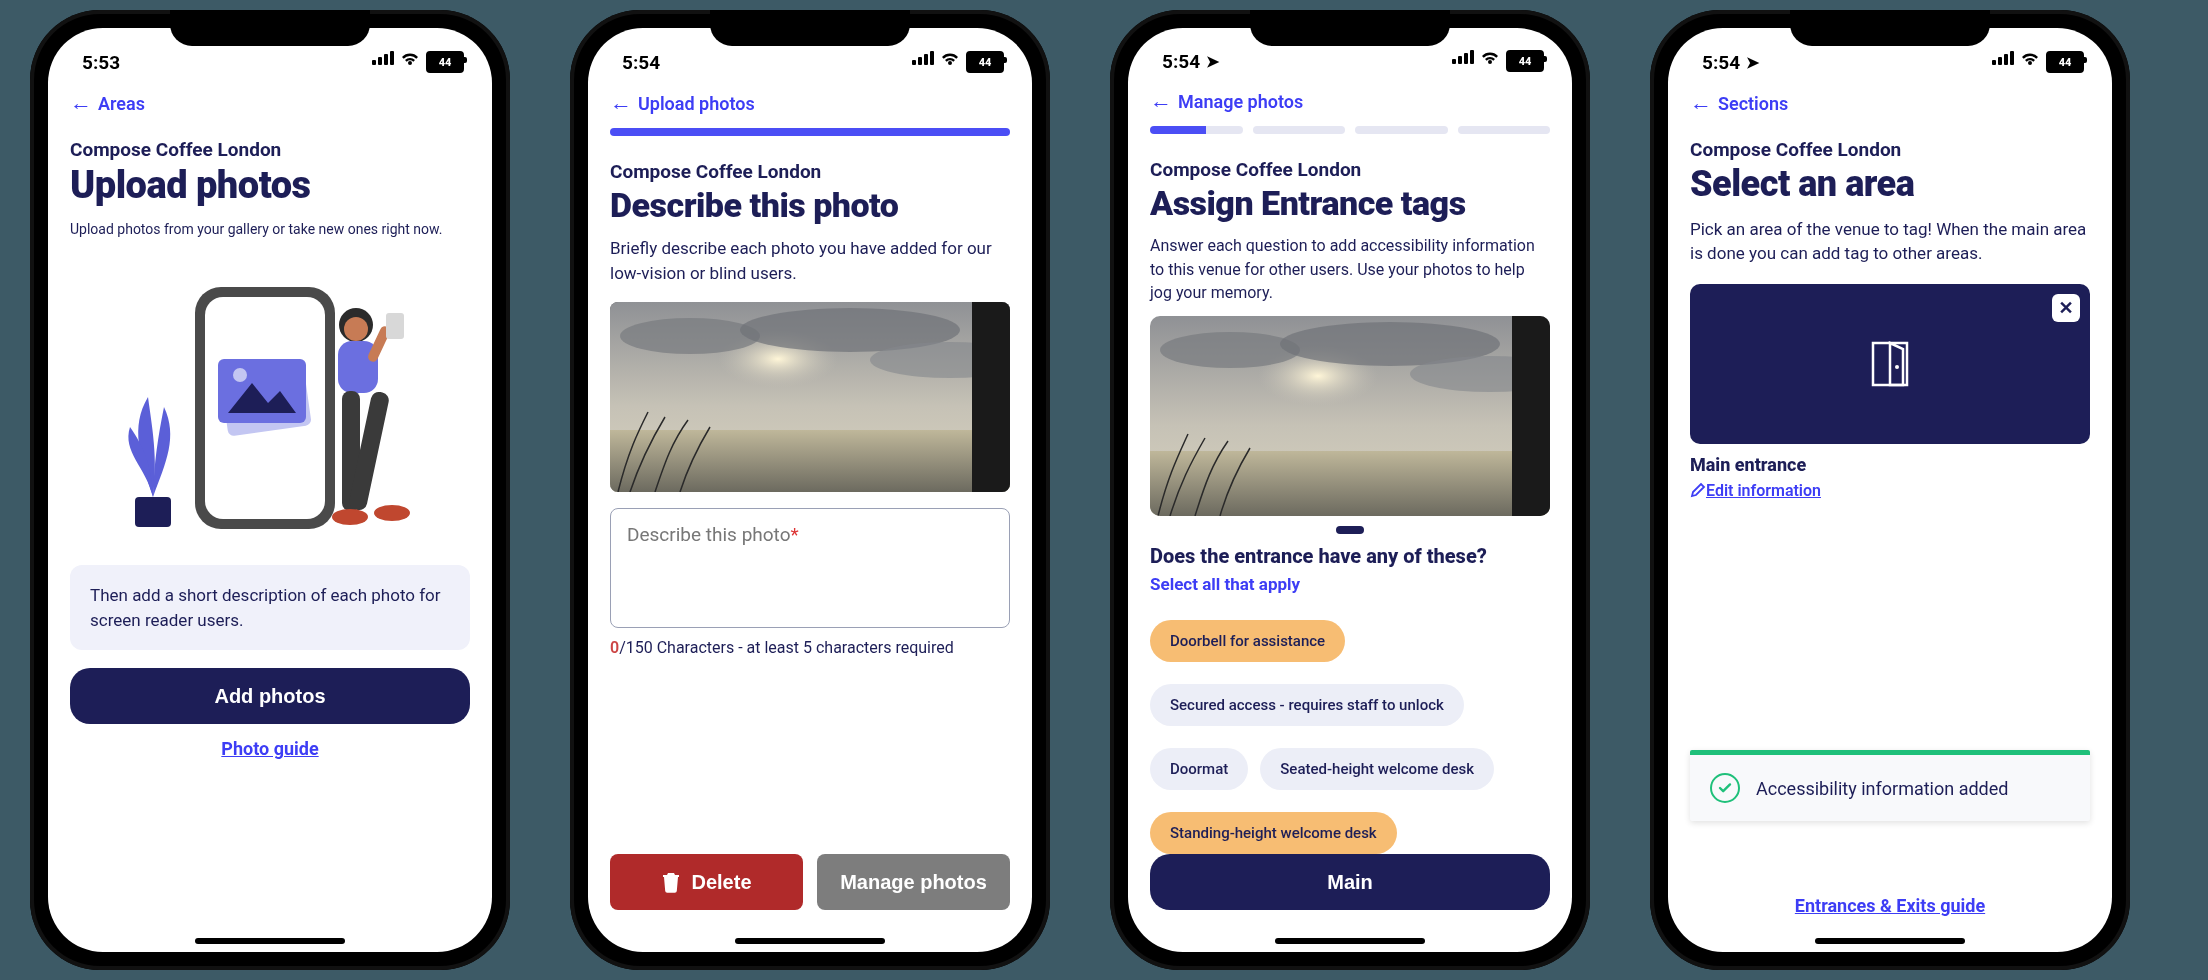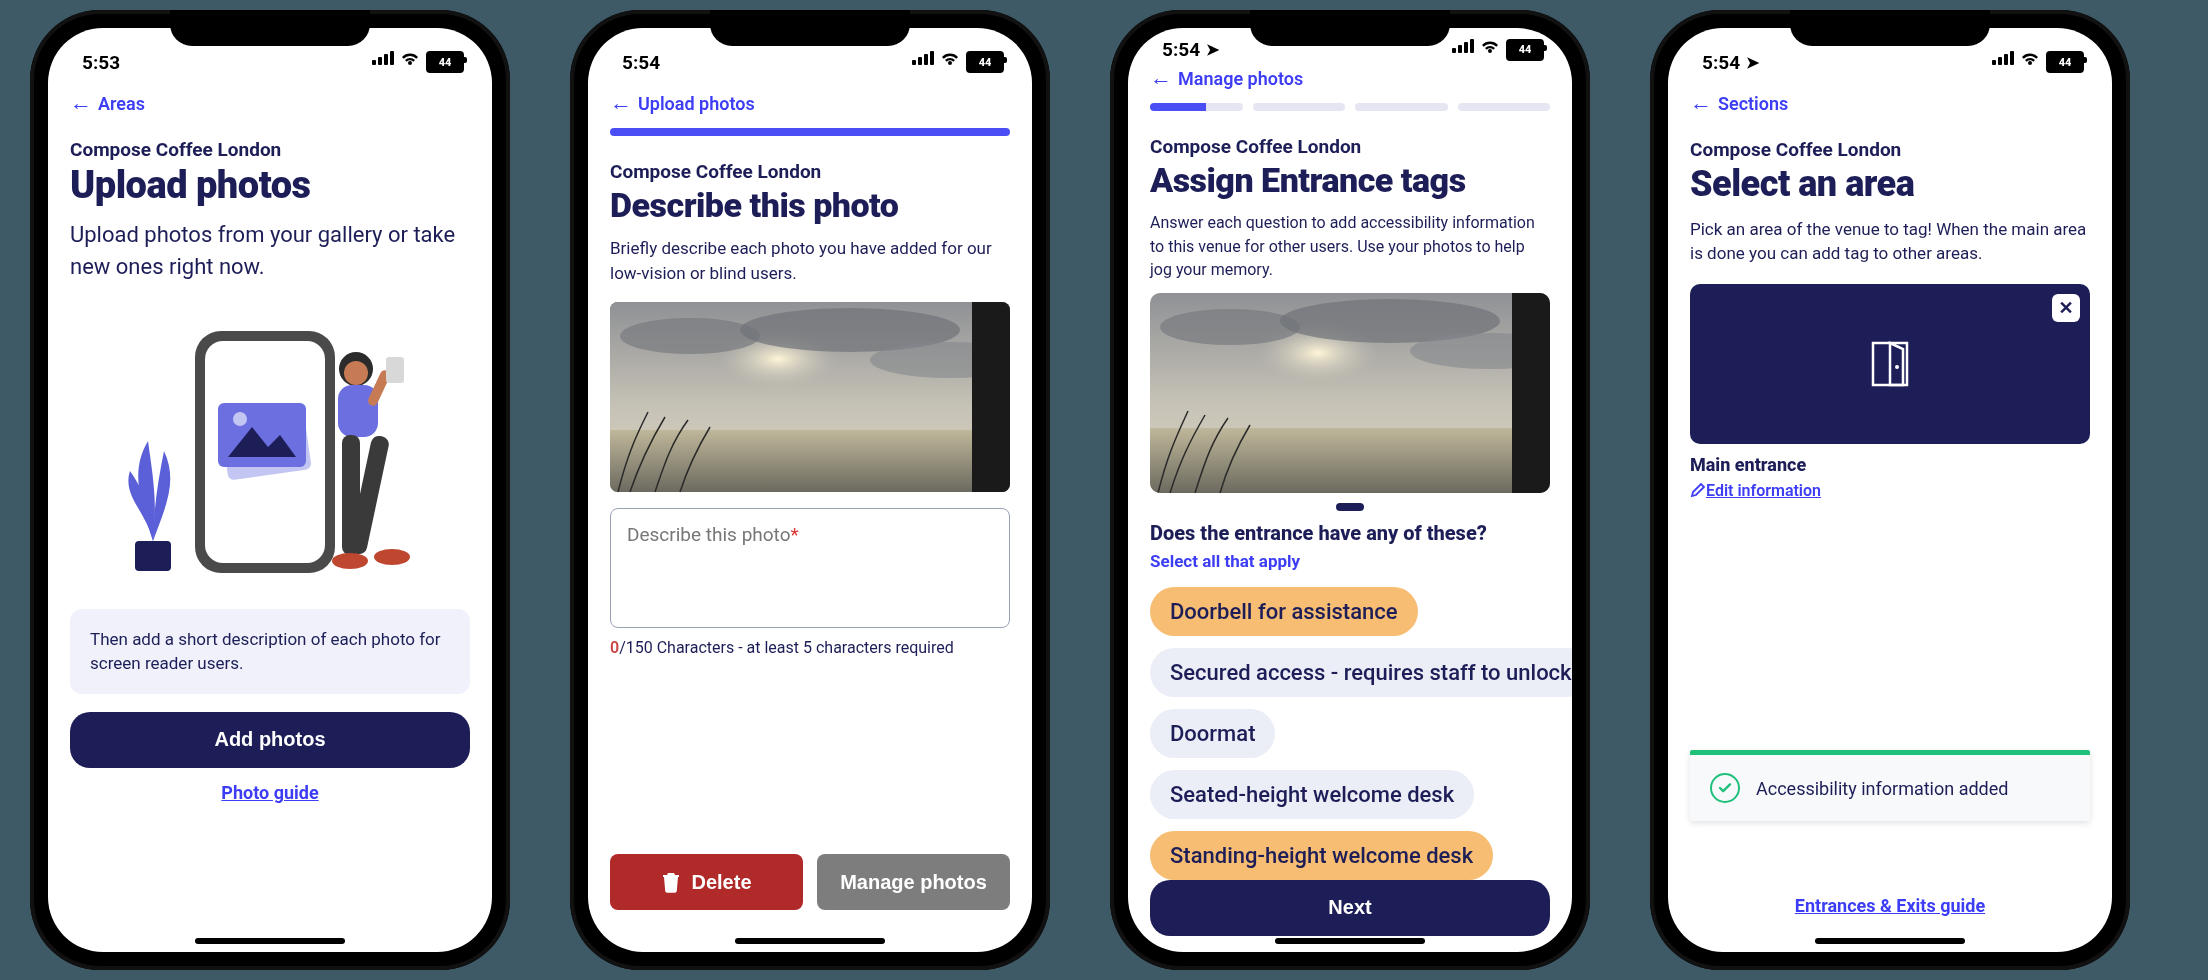--- a/index.html
+++ b/index.html
@@ -127,21 +127,21 @@
     color:#1d1e57; font-size:19px; font-weight:700; margin-top:24px;
   }
   h1 {
     margin:4px 0 6px 0;
     font-size:38px; font-weight:900;
     color:#1d1e57;
     letter-spacing:-0.5px;
     line-height:1.1;
   }
   .lead {
-    color:#1d1e57; font-size:22px; line-height:1.45;
+    color:#1d1e57; font-size:14px; line-height:1.45;
     margin-top:6px;
   }
 
   
   .progress-full {
     height:8px; background:#4b4ef5; border-radius:4px; margin-top:14px;
   }
   .progress-seg {
     display:flex; gap:10px; margin-top:14px;
   }
@@ -209,22 +209,22 @@
   
   .photo-big { width:100%; height:200px; border-radius:10px; overflow:hidden; margin-top:12px; }
   .pager-pill {
     align-self:center; width:28px; height:8px; border-radius:4px; background:#1d1e57; margin:10px 0 4px;
   }
   .q-title { font-size:20px; font-weight:800; color:#1d1e57; margin-top:6px; }
   .q-hint { font-size:17px; font-weight:700; color:#3d3df5; margin-top:6px; }
 
   .chips { display:flex; flex-wrap:wrap; gap:12px; margin-top:16px; }
   .chip {
-    border-radius:999px; padding:12px 20px; font-size:22px; font-weight:500;
-    color:#1d1e57; cursor:pointer; white-space:nowrap;
+    border-radius:999px; padding:12px 20px; font-size:15px; font-weight:500;
+    color:#1d1e57; cursor:pointer; white-space:nowrap;margin-top:10px;
   }
   .chip.off { background:#eceef7; }
   .chip.on  { background:#f7bd73; }
 
   
   .cards { display:flex; gap:16px; margin-top:18px; }
   .card {
     flex:1; display:flex; flex-direction:column; position:relative;
   }
   .card-top {
@@ -520,21 +520,21 @@
 
         <div class="chips" id="chips-container">
             <div class="chip on">Doorbell for assistance</div>
             <div class="chip off">Secured access - requires staff to unlock</div>
             <div class="chip off">Doormat</div>
             <div class="chip off">Seated-height welcome desk</div>
             <div class="chip on">Standing-height welcome desk</div>
           </div>
 
         <div class="spacer"></div>
-        <button class="btn-primary">Next</button>
+        <button class="btn-primary">Main</button>
         <div style="height:20px"></div>
       </div>
       <div class="home-indicator"></div>
     </div>
   </div>
 
   <div class="phone">
     <div class="phone-body"></div>
     <div class="notch"></div>
     <div class="screen">

